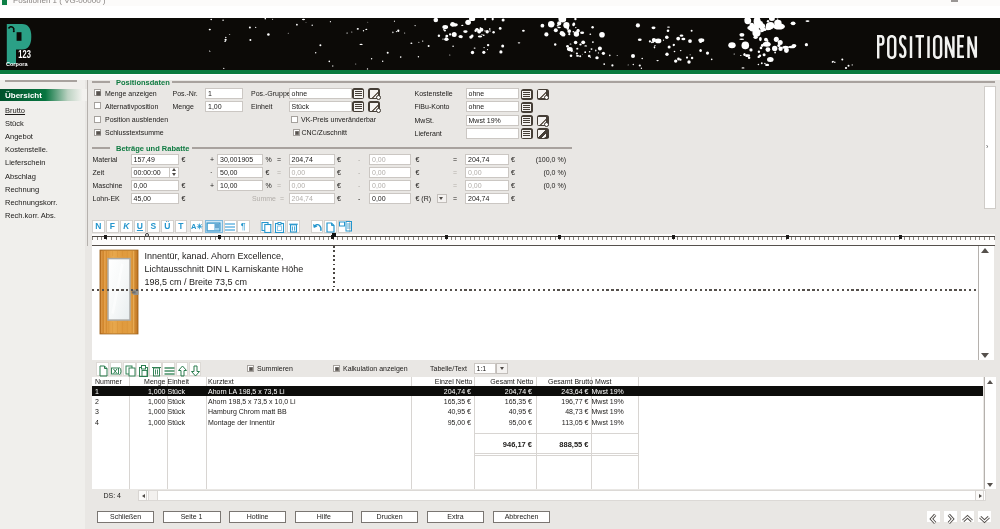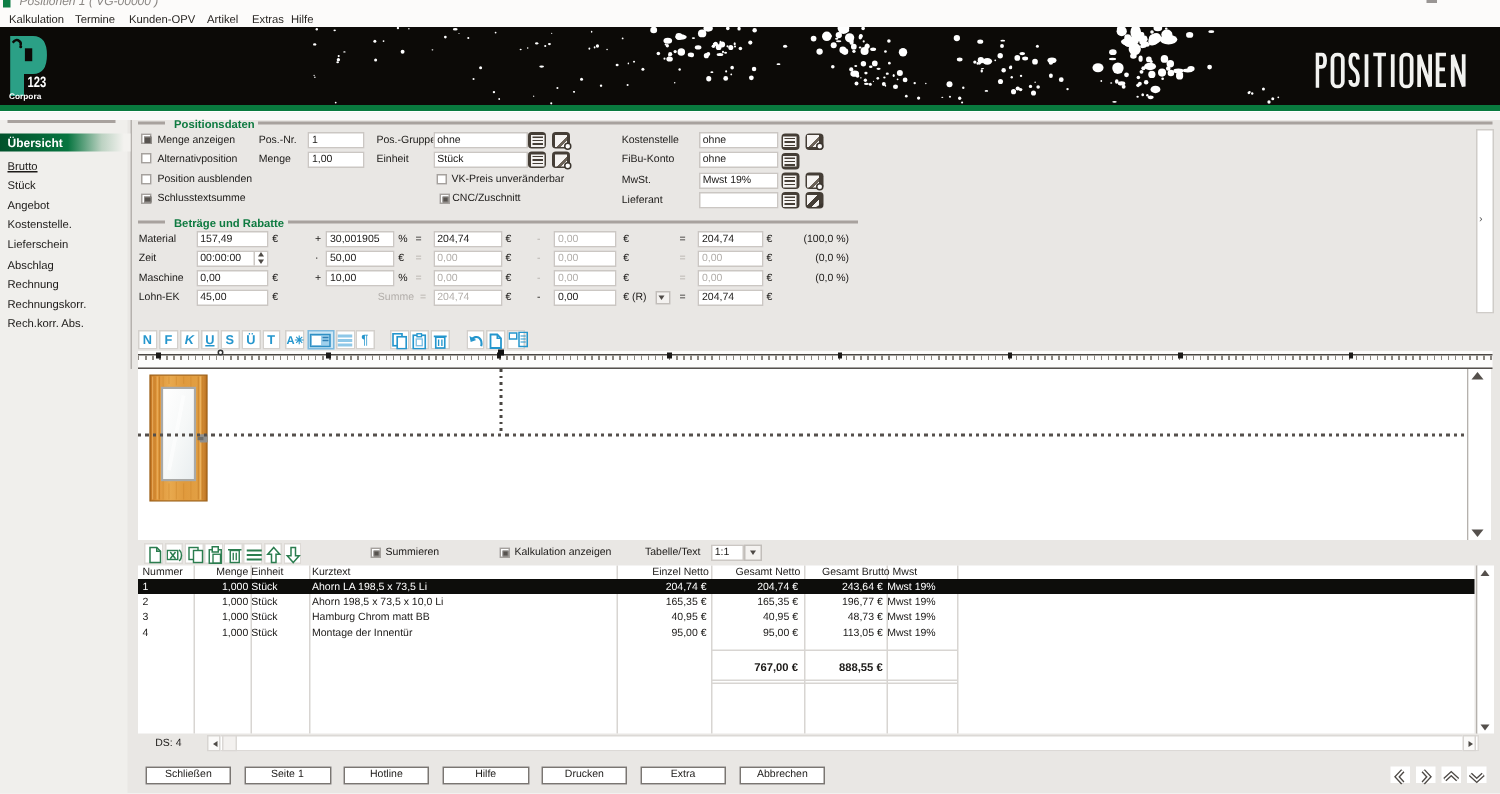--- a/index.html
+++ b/index.html
@@ -28,34 +28,26 @@
 .ic-edit2::before { content:""; position:absolute; left:1.5px; top:1.5px; width:8px; height:8px;
   background:linear-gradient(135deg,#f5f3f1 45%,#453e36 45% 70%,#f5f3f1 70%); }
 .ic-edit2::after { content:""; position:absolute; left:7px; top:7px; width:5px; height:3px; background:#3b352e; clip-path:polygon(0 100%,100% 0,100% 100%); }
 .tbtn { position:absolute; width:12.5px; height:12.5px; background:#fff; border:1px solid #d3d0cc; color:#2596cd; font-size:8.5px; font-weight:bold; text-align:center; line-height:11px; }
 .gbtn { position:absolute; width:12.5px; height:14px; background:#fff; border:1px solid #dddad6; }
 </style>
 </head>
 <body>
 <div id="page">
 
-<div class="abs" style="left:0;top:0;width:1000px;height:6px;background:#fcfbfa;overflow:hidden;font-style:italic;">
+<div class="abs" style="left:0;top:0;width:1000px;height:6px;background:#fcfbfa;overflow:hidden;">
   <div class="abs" style="left:2px;top:0px;width:5px;height:5px;background:#0e7f46;"></div>
   <div class="abs" style="left:951px;top:0;width:7px;height:1.5px;background:#9a9694;"></div>
   <div class="abs" style="left:13px;top:-4.5px;font-size:8px;color:#8a8683;">Positionen 1 ( VG-00000 )</div>
 </div>
 
-<div class="abs" style="left:0;top:6px;width:1000px;height:12px;background:#fcfbfa;font-size:7.5px;color:#2a2724;">
-  <span class="abs" style="left:6px;top:2px;">Kalkulation</span>
-  <span class="abs" style="left:50px;top:2px;">Termine</span>
-  <span class="abs" style="left:86px;top:2px;">Kunden-OPV</span>
-  <span class="abs" style="left:138px;top:2px;">Artikel</span>
-  <span class="abs" style="left:168px;top:2px;">Extras</span>
-  <span class="abs" style="left:194px;top:2px;">Hilfe</span>
-</div>
 
 <div class="abs" style="left:0;top:18px;width:1000px;height:51.8px;background:#0c0a07;overflow:hidden;">
   <svg class="abs" style="left:0;top:0;" width="1000" height="52" viewBox="0 0 1000 52">
         <g fill="#fff">
           <ellipse cx="465.4" cy="13.6" rx="2.2" ry="1.4"></ellipse>
           <circle cx="490.0" cy="13.0" r="0.7"></circle>
           <circle cx="477.1" cy="11.3" r="1.4"></circle>
           <circle cx="479.1" cy="13.5" r="1.9"></circle>
           <ellipse cx="454.0" cy="6.7" rx="3.8" ry="1.8"></ellipse>
           <circle cx="475.6" cy="12.8" r="1.2"></circle>
@@ -624,20 +616,21 @@
     <path d="M24,1 V6 M24,74 V85"></path>
         <path d="M29,1 V8 M29,72 V85"></path>
   </g>
   <rect x="8.5" y="8" width="24" height="64.5" fill="#a9a9a7"></rect>
   <rect x="10" y="9.5" width="21" height="61.5" fill="url(#glass)"></rect>
   <path d="M14,65 L24,14" stroke="#ffffff" stroke-width="2.5" opacity="0.6"></path>
   <rect x="35" y="40.5" width="5.5" height="5.5" fill="#8f8f8d" rx="0.8"></rect>
   <rect x="33.5" y="42.3" width="4" height="2.2" fill="#6d6d6b"></rect>
 </svg>
 
+<div class="abs" style="left:144.5px;top:250px;font-size:9px;color:#1c1a18;line-height:13.2px;white-space:nowrap;">Innentür, kanad. Ahorn Excellence,<br>Lichtausschnitt DIN L Karniskante Höhe<br>198,5 cm / Breite 73,5 cm</div>
 
 <div class="abs" style="left:333px;top:246px;width:1.5px;height:44px;background:repeating-linear-gradient(180deg,#4a4642 0 1.8px,transparent 1.8px 4.4px);"></div>
 <div class="abs" style="left:92px;top:289px;width:885px;height:1.6px;background:repeating-linear-gradient(90deg,#55504c 0 2.2px,transparent 2.2px 4.9px);"></div>
 
 <div class="gbtn" style="left:96px;top:361.5px;"><svg width="11" height="12" style="margin:0.5px 0 0 0.5px;">
         <path d="M2 1 L6.5 1 L9 3.5 L9 11 L2 11 Z" fill="none" stroke="#2b7d4f" stroke-width="1"></path>
         <path d="M6.5 1 L6.5 3.5 L9 3.5" fill="none" stroke="#2b7d4f" stroke-width="1"></path>
       </svg></div>
 <div class="gbtn" style="left:109.5px;top:361.5px;"><svg width="11" height="12" style="margin:0.5px 0 0 0.5px;">
         <rect x="0.5" y="3" width="7" height="6" fill="none" stroke="#2b7d4f" stroke-width="0.95"></rect>
@@ -733,21 +726,21 @@
 <div class="lbl" style="left:167.5px;top:419px;">Stück</div>
 <div class="lbl" style="left:208px;top:419px;">Montage der Innentür</div>
 <div class="lbl ra" style="left:412px;top:419px;width:59px;">95,00 €</div>
 <div class="lbl ra" style="left:474px;top:419px;width:58px;">95,00 €</div>
 <div class="lbl ra" style="left:536px;top:419px;width:52.5px;">113,05 €</div>
 <div class="lbl" style="left:591.5px;top:419px;">Mwst 19%</div>
 
 <div class="abs" style="left:473.5px;top:433px;width:164px;height:1px;background:#d8d5d2;"></div>
 <div class="abs" style="left:473.5px;top:452.5px;width:164px;height:1px;background:#d8d5d2;"></div>
 <div class="abs" style="left:473.5px;top:455px;width:164px;height:1px;background:#d8d5d2;"></div>
-<div class="lbl ra" style="left:474px;top:440.2px;width:58px;font-weight:bold;font-size:7.5px;">767,00 €</div>
+<div class="lbl ra" style="left:474px;top:440.2px;width:58px;font-weight:bold;font-size:7.5px;">946,17 €</div>
 <div class="lbl ra" style="left:536px;top:440.2px;width:52.5px;font-weight:bold;font-size:7.5px;">888,55 €</div>
 
 <div class="abs" style="left:983.5px;top:377px;width:1px;height:112px;background:#b5b1ad;"></div>
 <div class="abs" style="left:984.5px;top:377px;width:11px;height:112px;background:#fff;"></div>
 <div class="abs" style="left:986.5px;top:380px;width:0;height:0;border-left:3.5px solid transparent;border-right:3.5px solid transparent;border-bottom:4.5px solid #55504c;"></div>
 <div class="abs" style="left:986.5px;top:483px;width:0;height:0;border-left:3.5px solid transparent;border-right:3.5px solid transparent;border-top:4.5px solid #55504c;"></div>
 
 <div class="lbl" style="left:103.5px;top:491.5px;">DS: 4</div>
 <div class="abs" style="left:138px;top:489.5px;width:848px;height:11px;background:#fff;border:1px solid #dcd9d6;"></div>
 <div class="abs" style="left:138px;top:489.5px;width:9px;height:11px;background:#fbfaf9;border:1px solid #d8d5d2;">

